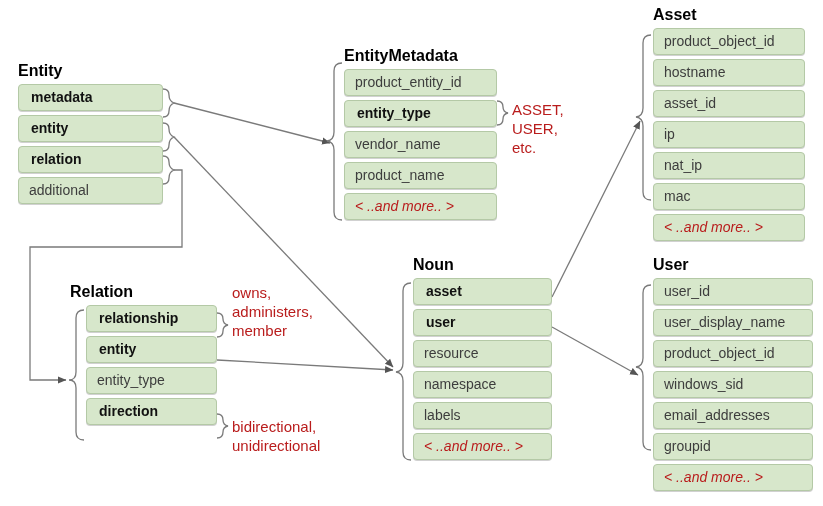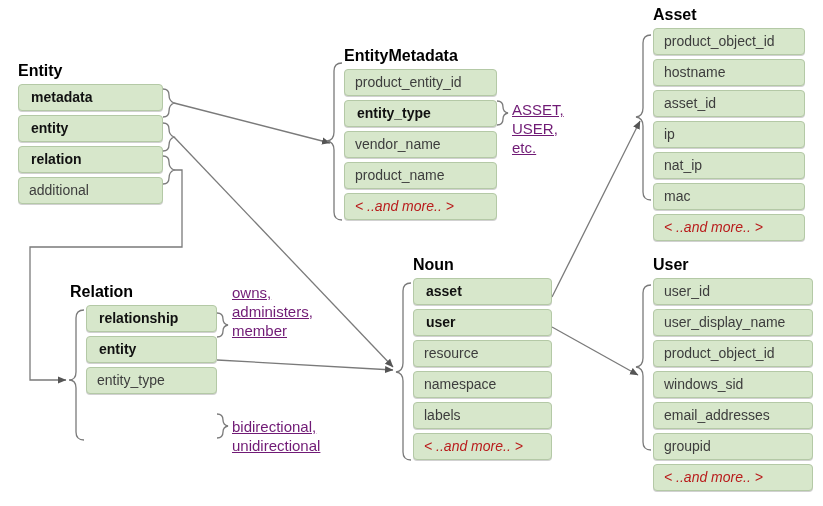--- a/index.html
+++ b/index.html
@@ -46,25 +46,24 @@
     color: #3d3d3d;
     white-space: nowrap;
     box-shadow: 0 1px 0 rgba(0,0,0,0.18);
   }
   .field.bold { font-weight: bold; color: #111111; padding-left: 12px; }
   .field.more { font-style: italic; color: #b91c1c; }
 
   .annot {
     position: absolute;
     font-size: 15px;
-    color: #701a75;
+    color: #b91c1c;
     line-height: 19px;
     white-space: pre-line;
     z-index: 2;
-    text-decoration: underline;
   }
 </style>
 </head>
 <body>
 
 <div id="stage">
 
   <svg class="connectors" viewBox="0 0 823 506">
     <defs>
       <marker id="arrow" markerWidth="9" markerHeight="9" refX="8" refY="4.2" orient="auto" markerUnits="userSpaceOnUse">
@@ -165,20 +164,21 @@
       <div class="field more">&lt; ..and more.. &gt;</div>
     </div>
   </div>
 
   <div class="group" style="left:86px; top:283px; width:131px;">
     <div class="group-title" style="text-align:left; margin-left:-16px;">Relation</div>
     <div class="fields">
       <div class="field bold">relationship</div>
       <div class="field bold">entity</div>
       <div class="field">entity_type</div>
+      <div class="field bold">direction</div>
     </div>
   </div>
 
   <div class="annot" style="left:512px; top:100px;">ASSET,
 USER,
 etc.</div>
 
   <div class="annot" style="left:232px; top:283px;">owns,
 administers,
 member</div>

